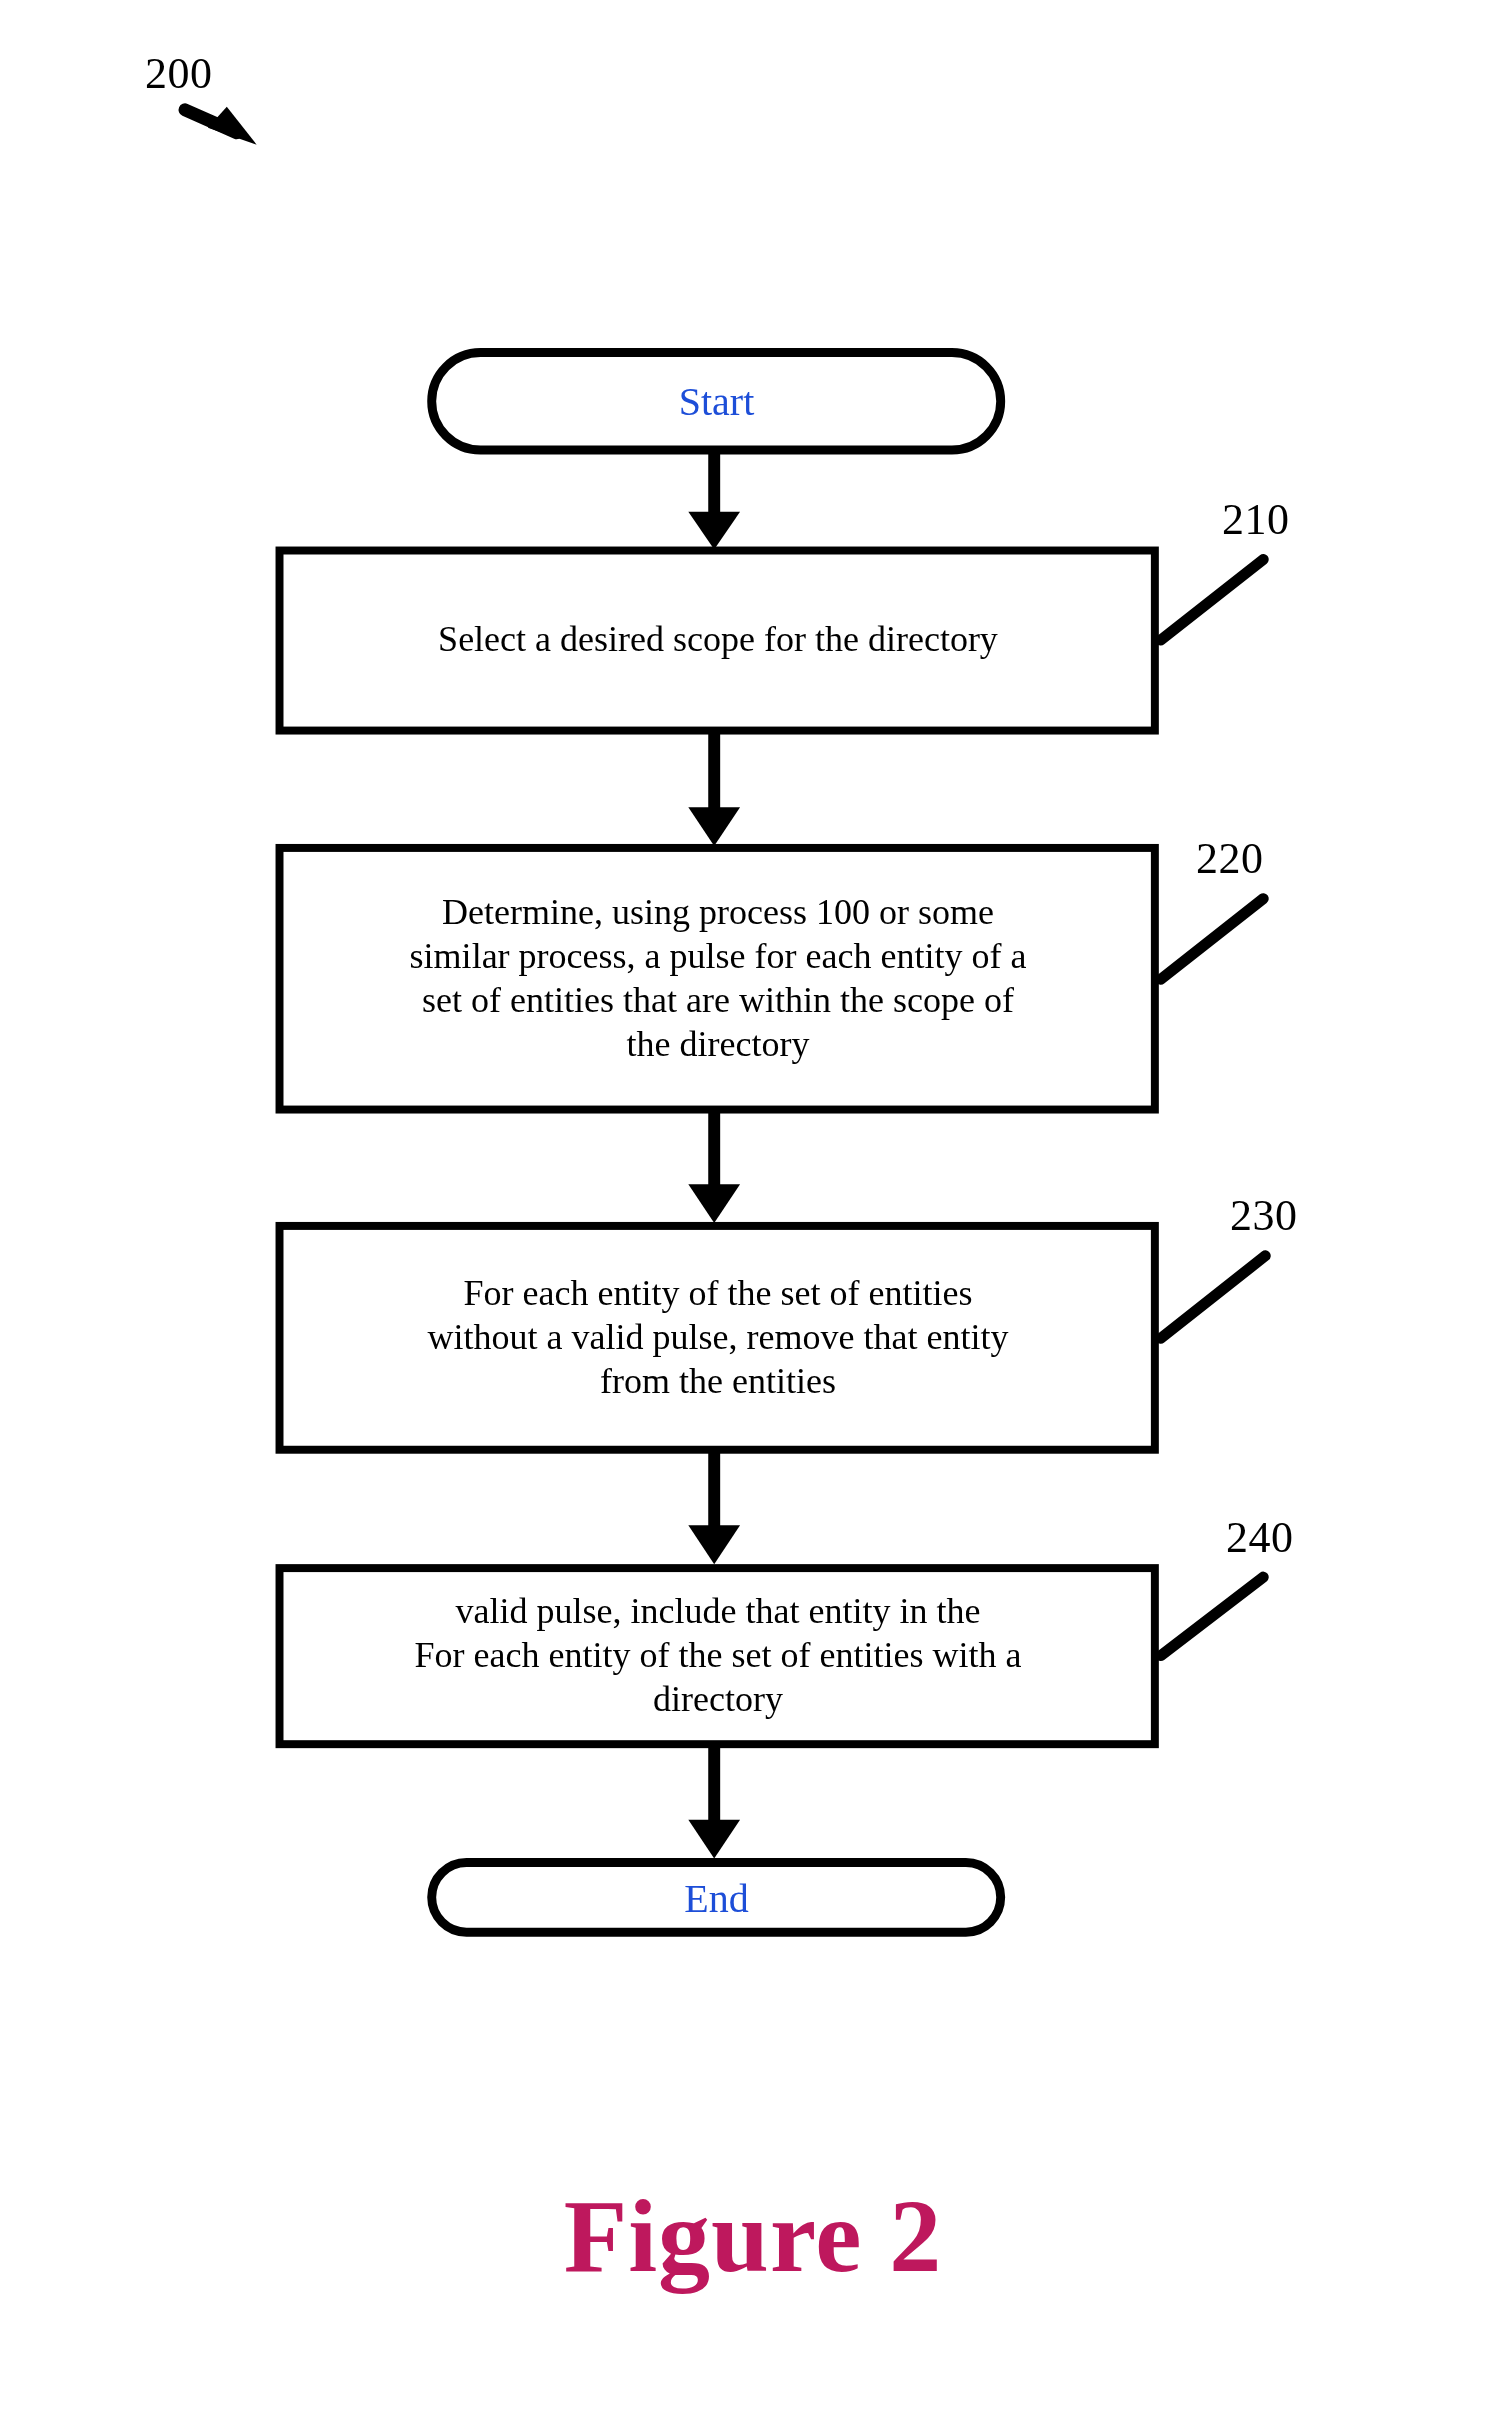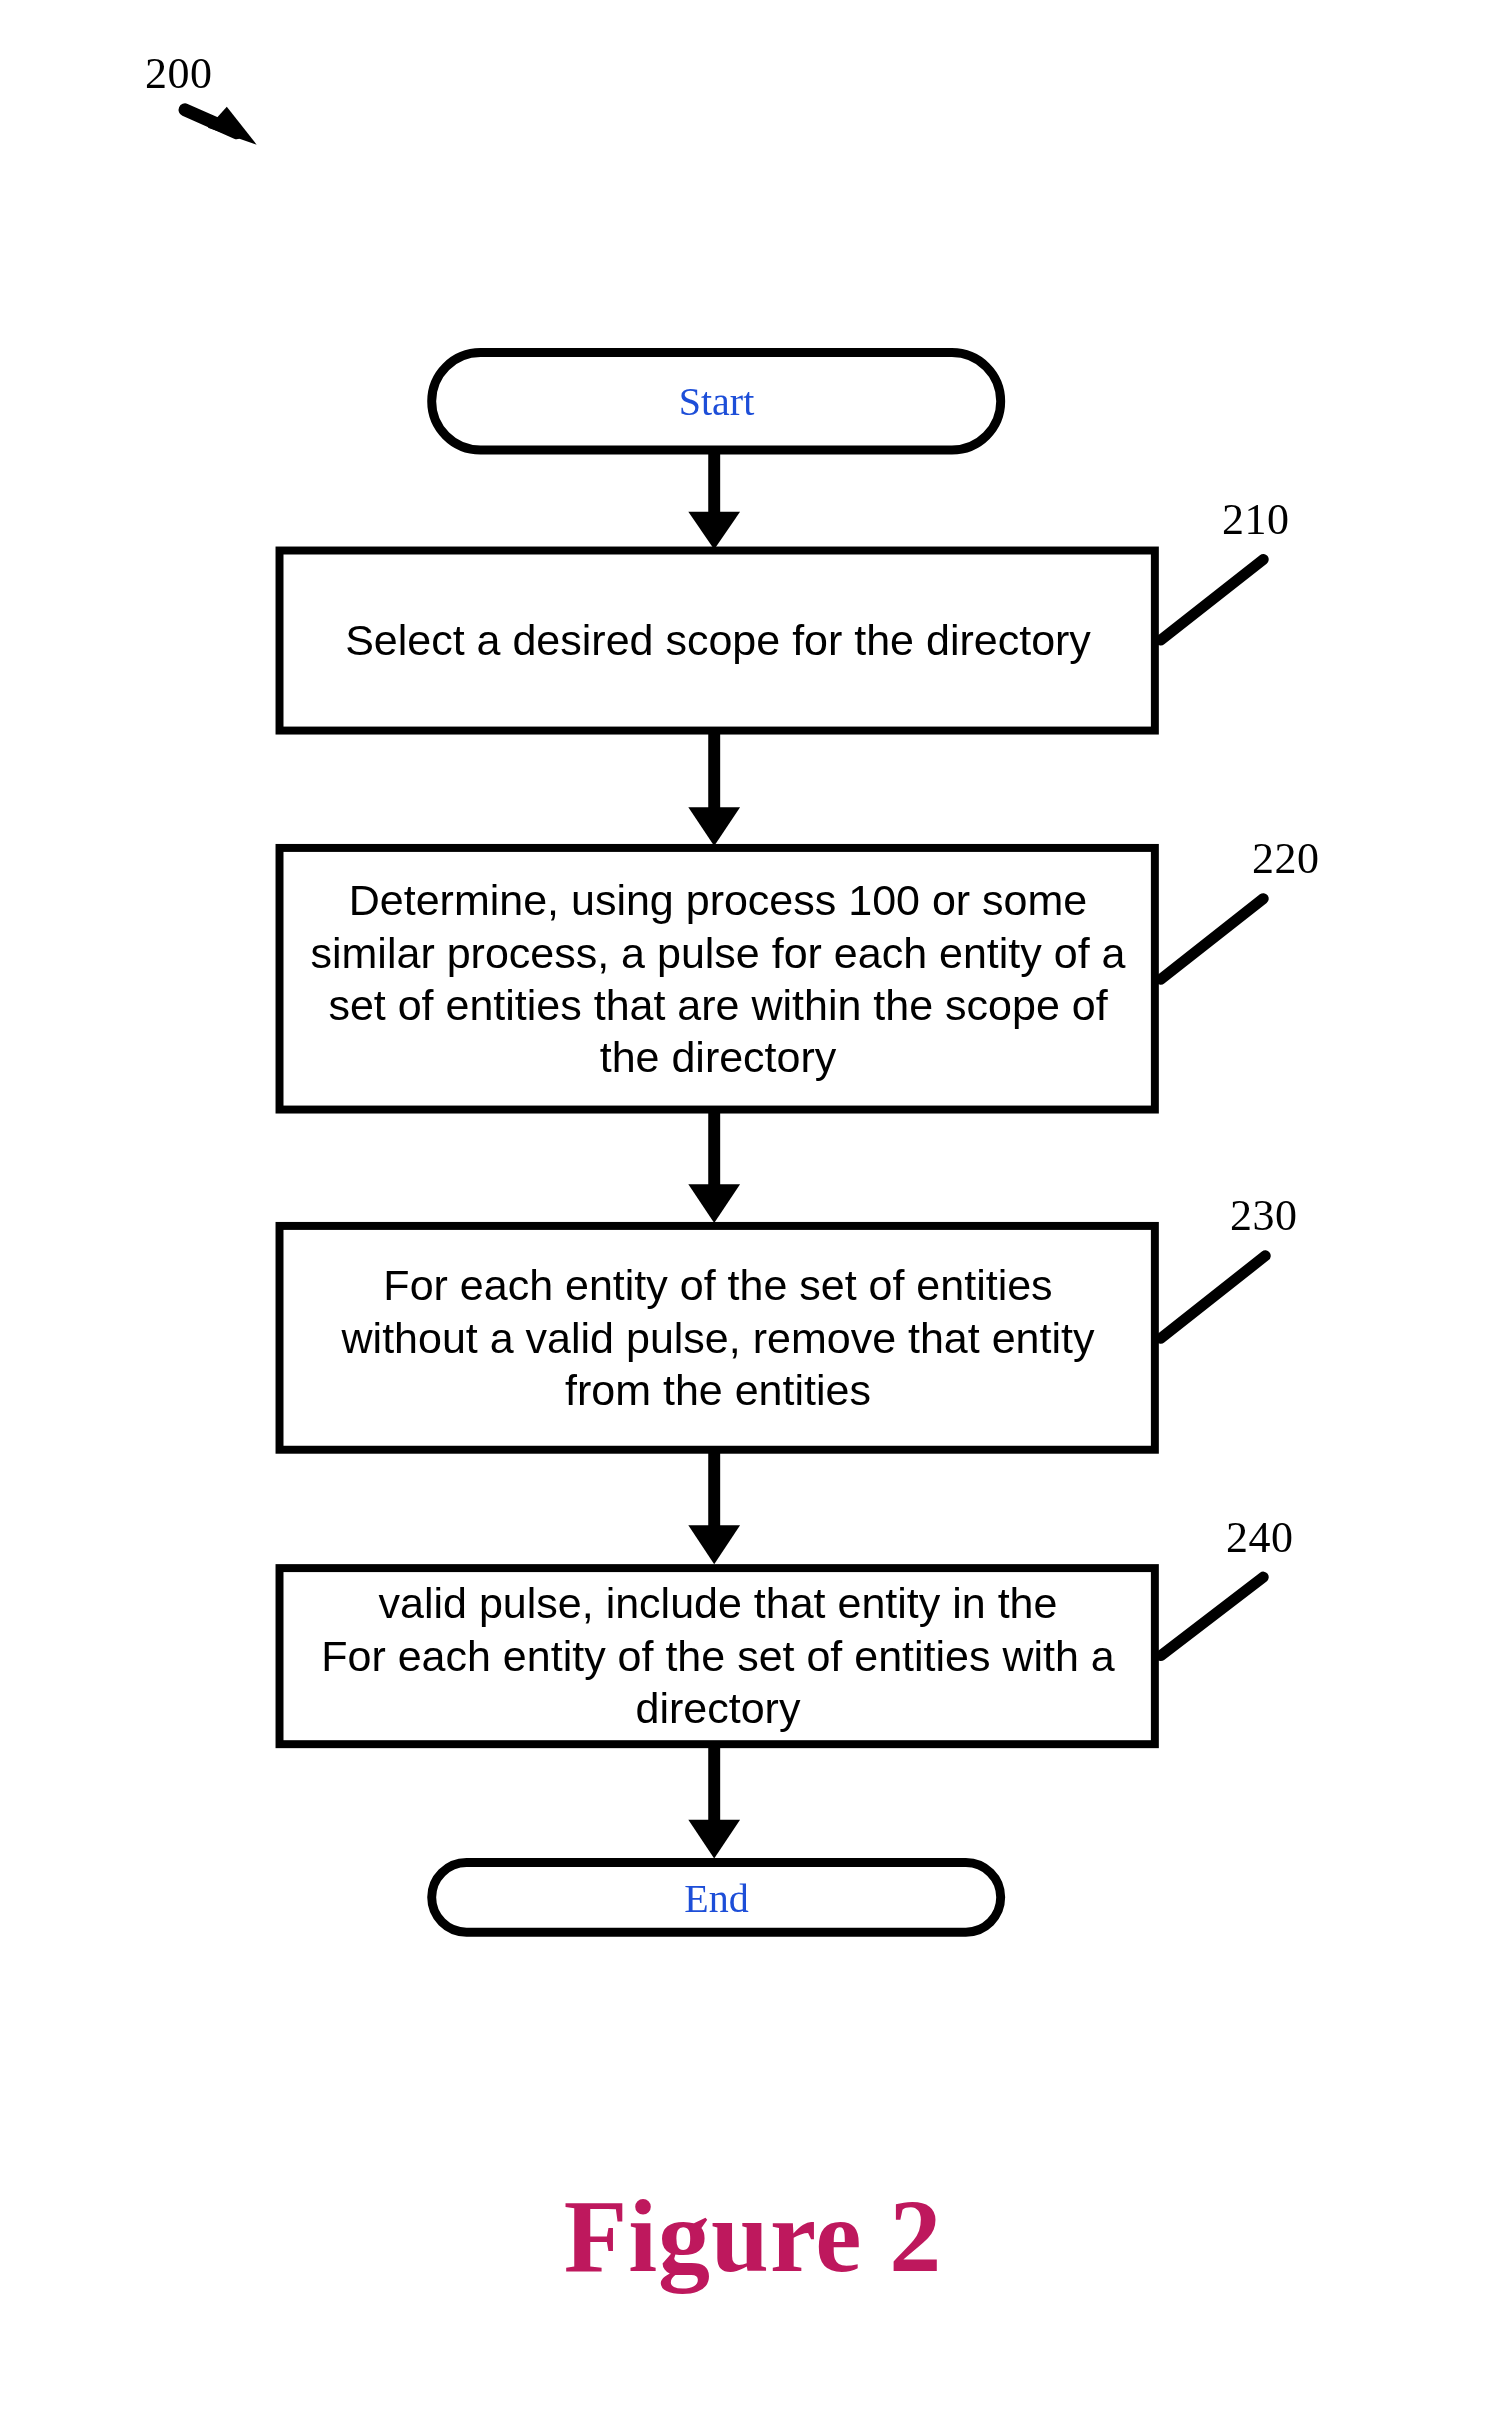--- a/index.html
+++ b/index.html
@@ -54,22 +54,22 @@
   }
 
   
   .box-text {
     position: absolute;
     display: flex;
     flex-direction: column;
     align-items: center;
     justify-content: center;
     text-align: center;
-    font-family: Liberation Sans, sans-serif;
-    font-size: 43px;
+    font-family: Liberation Serif, serif;
+    font-size: 36px;
     line-height: 1.22;
     color: #000000;
   }
   .box-text span {
     display: block;
     white-space: nowrap;
   }
 
   
   #figure-caption {
@@ -150,21 +150,21 @@
     <span>Select a desired scope for the directory</span>
   </div>
   <div class="ref-label" style="left:1222px; top:498px;">210</div>
 
   <div class="box-text" style="left:280px; top:848px; width:876px; height:262px;">
     <span>Determine, using process 100 or some</span>
     <span>similar process, a pulse for each entity of a</span>
     <span>set of entities that are within the scope of</span>
     <span>the directory</span>
   </div>
-  <div class="ref-label" style="left:1252px; top:837px;">220</div>
+  <div class="ref-label" style="left:1196px; top:837px;">220</div>
 
   <div class="box-text" style="left:280px; top:1226px; width:876px; height:224px;">
     <span>For each entity of the set of entities</span>
     <span>without a valid pulse, remove that entity</span>
     <span>from the entities</span>
   </div>
   <div class="ref-label" style="left:1230px; top:1194px;">230</div>
 
   <div class="box-text" style="left:280px; top:1568px; width:876px; height:176px;">
     <span>valid pulse, include that entity in the</span>

